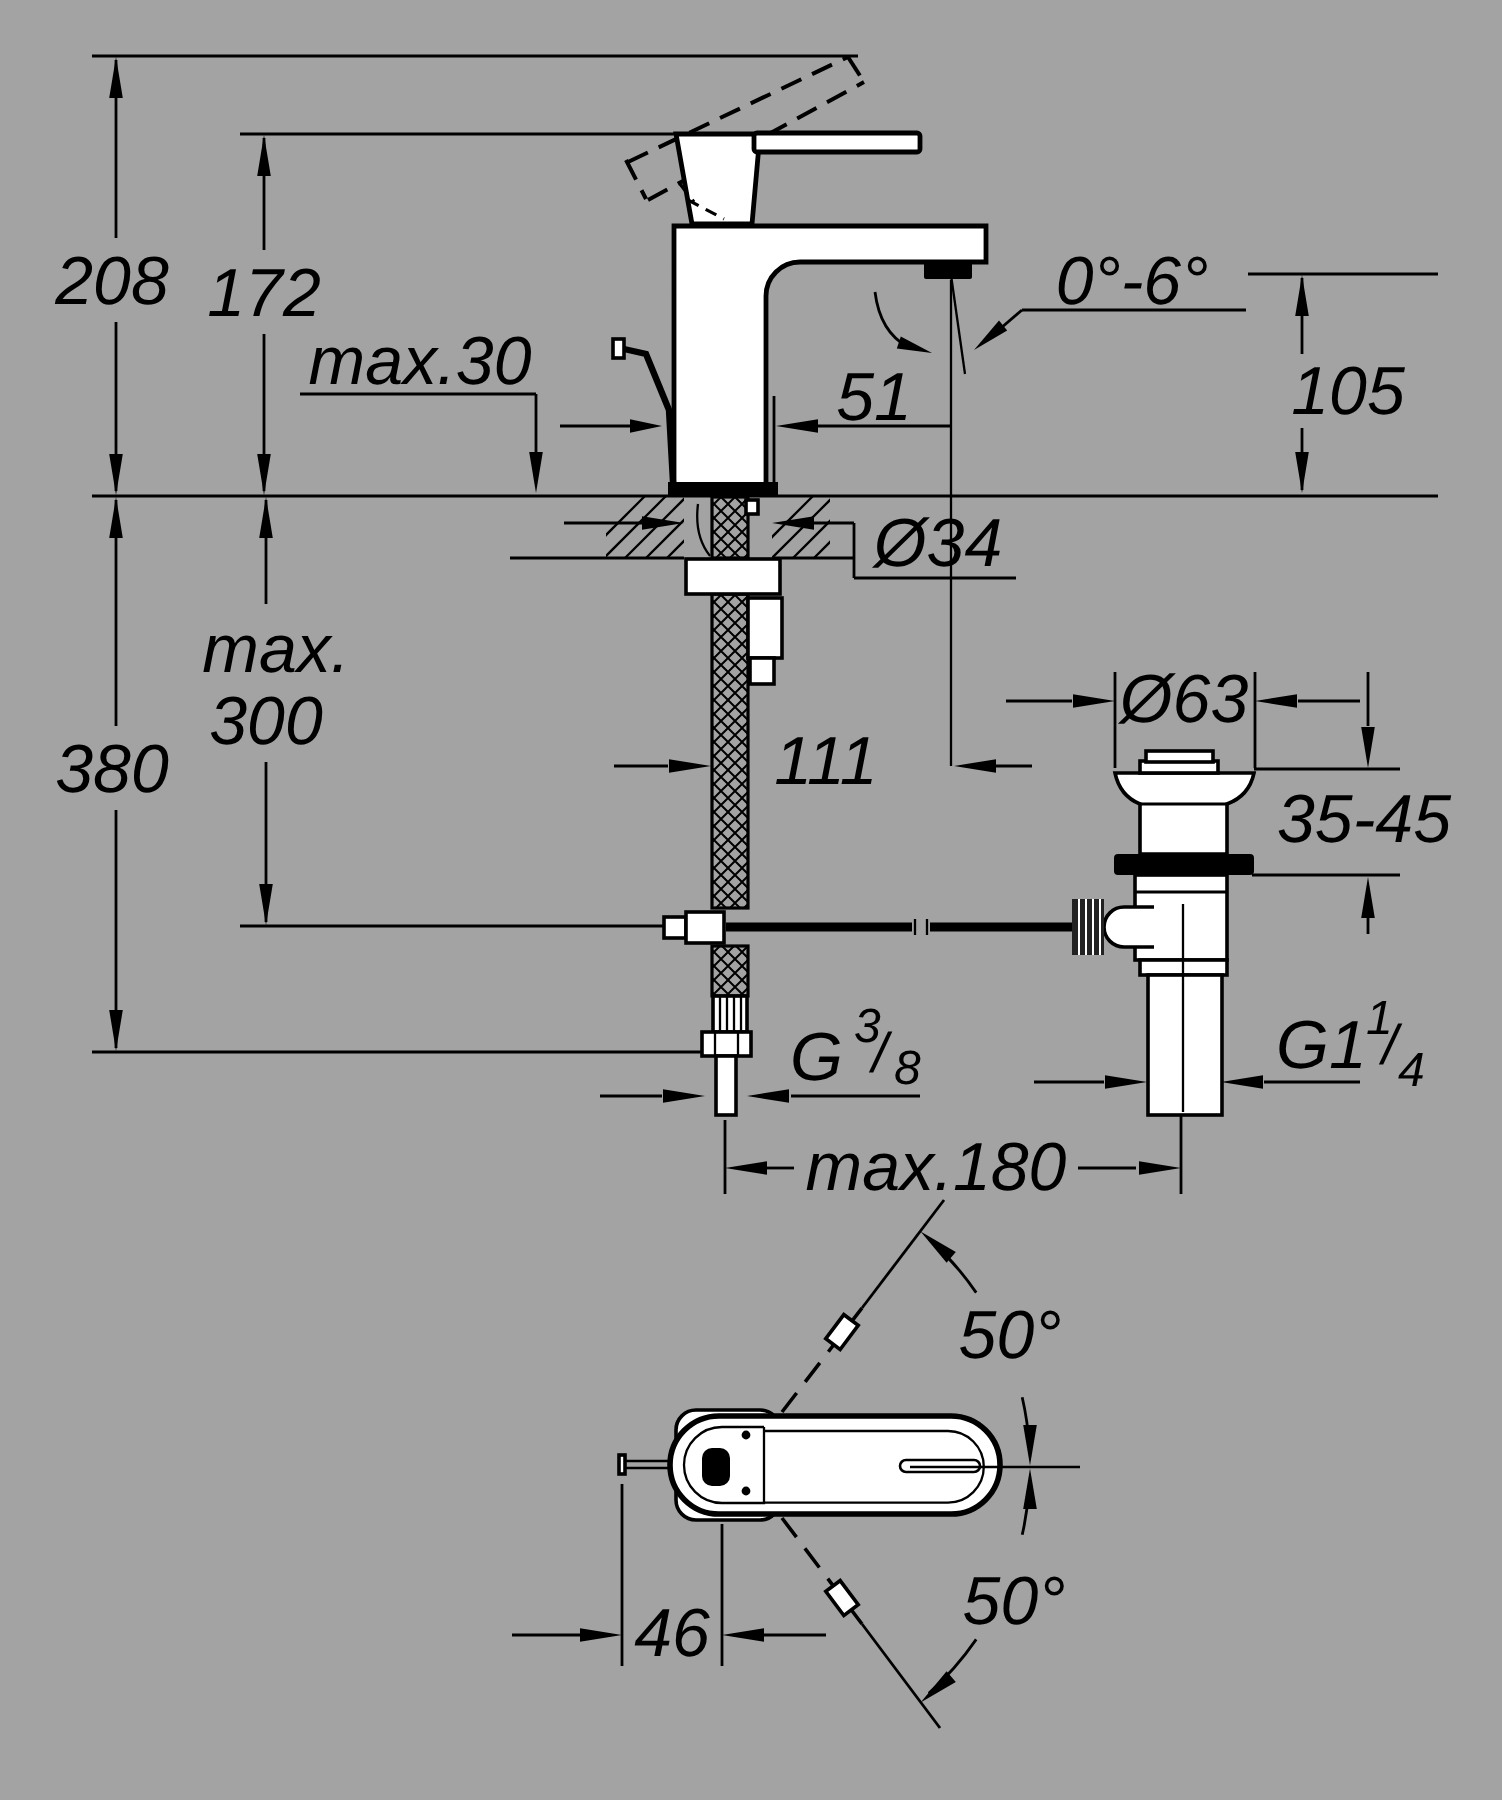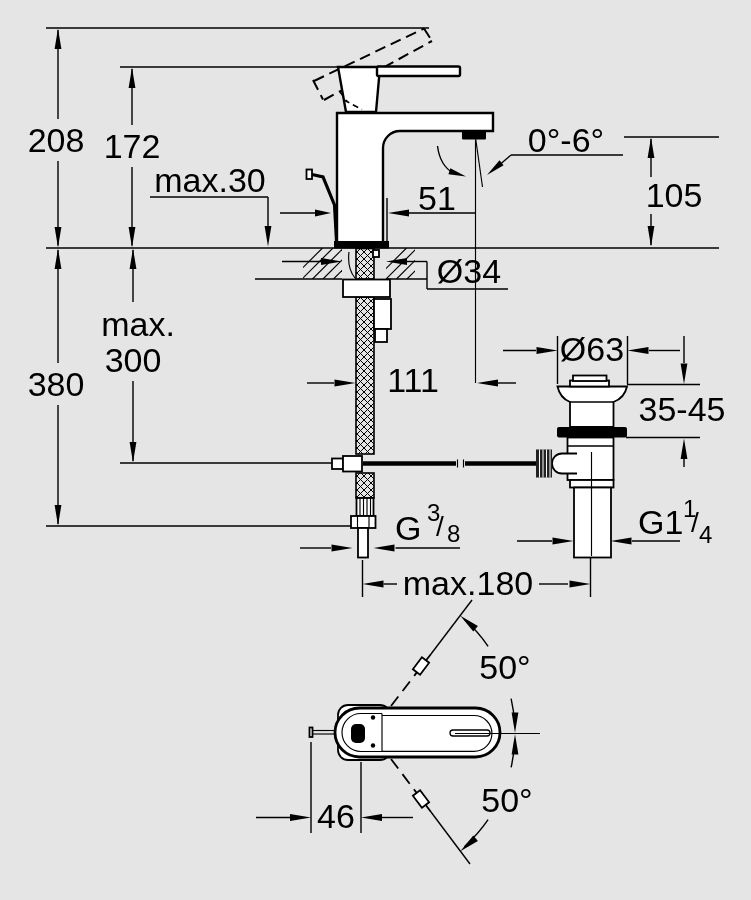--- a/index.html
+++ b/index.html
@@ -1,16 +1,16 @@
 <!DOCTYPE html>
 <html><head>
 <meta charset="utf-8">
 <style>
   html,body{margin:0;padding:0;background:#fff;}
-  #stage{width:751px;height:900px;background:#e5e5e5;position:relative;overflow:hidden;}
+  #stage{width:751px;height:900px;background:#a3a3a3;position:relative;overflow:hidden;font-style:italic;}
   svg{display:block;}
   text{font-family:"Liberation Sans","DejaVu Sans",sans-serif;fill:#000;}
   .dim{font-size:34px;}
   .sup{font-size:24px;}
   .slash{font-size:28px;}
   .ln{stroke:#000;stroke-width:1.4;fill:none;}
   .thin{stroke:#000;stroke-width:1.15;fill:none;}
   .body{stroke:#000;stroke-width:2.4;fill:#fff;}
   .part{stroke:#000;stroke-width:1.8;fill:#fff;}
   .ah{fill:#000;stroke:none;}

